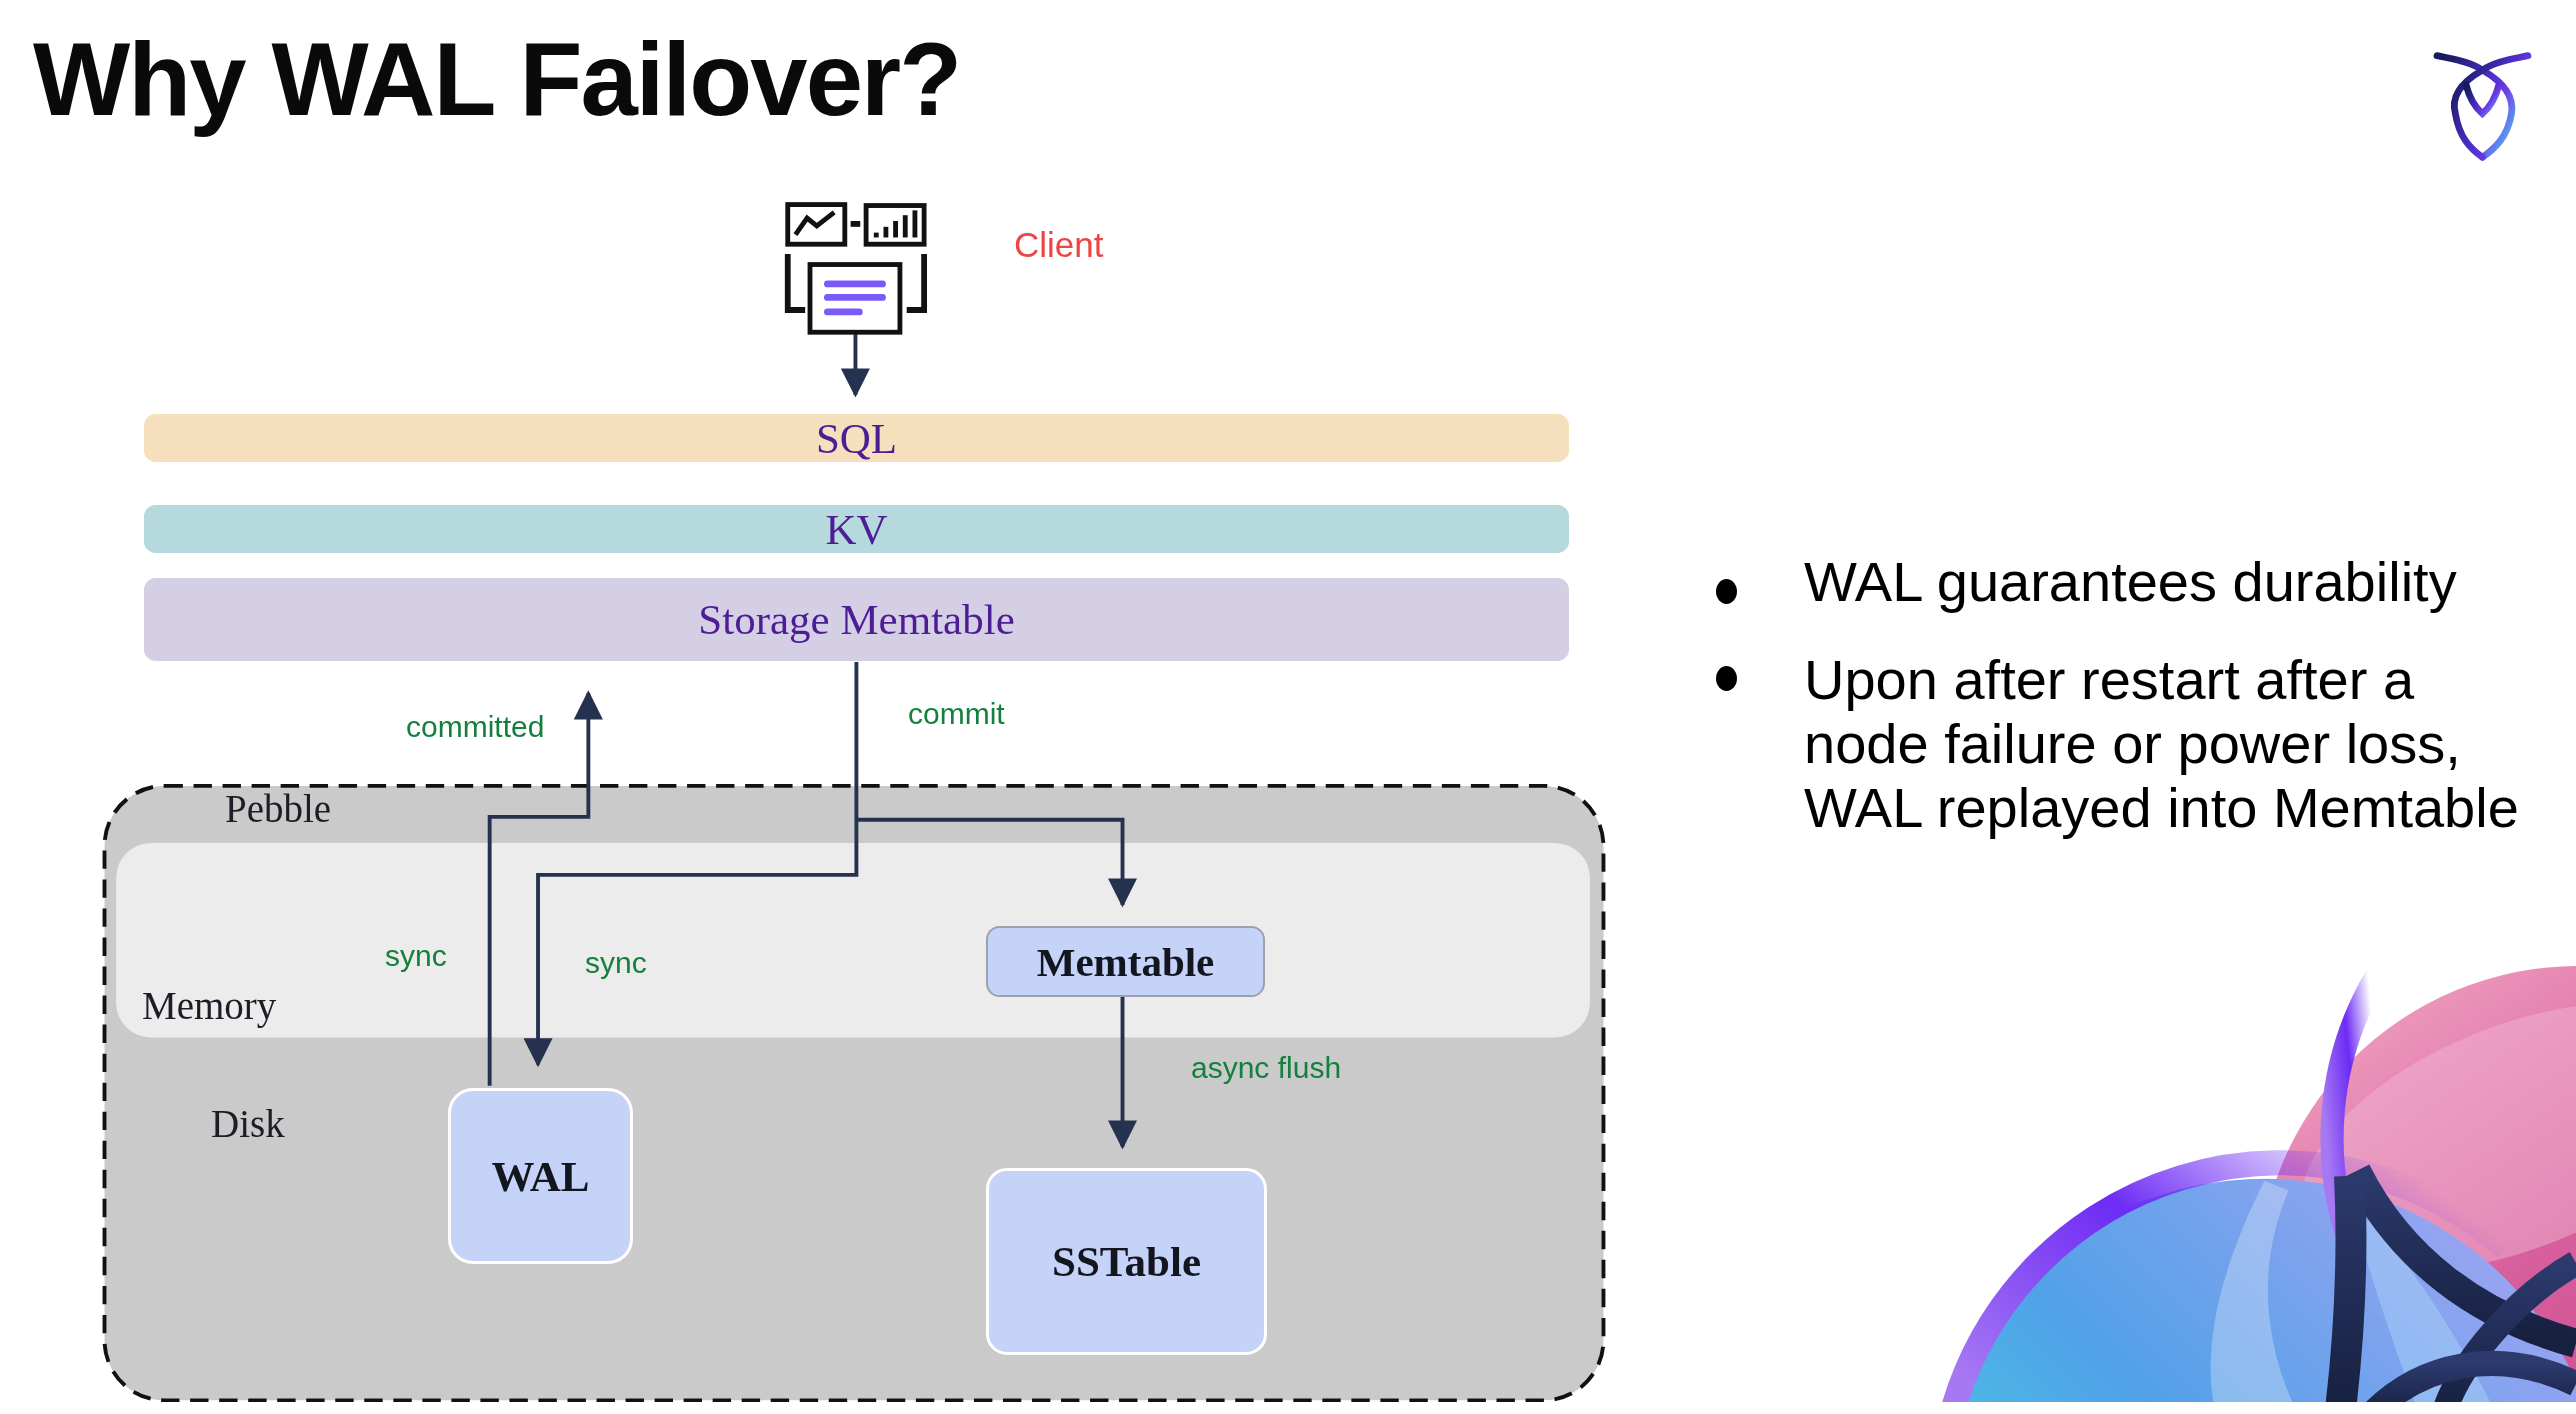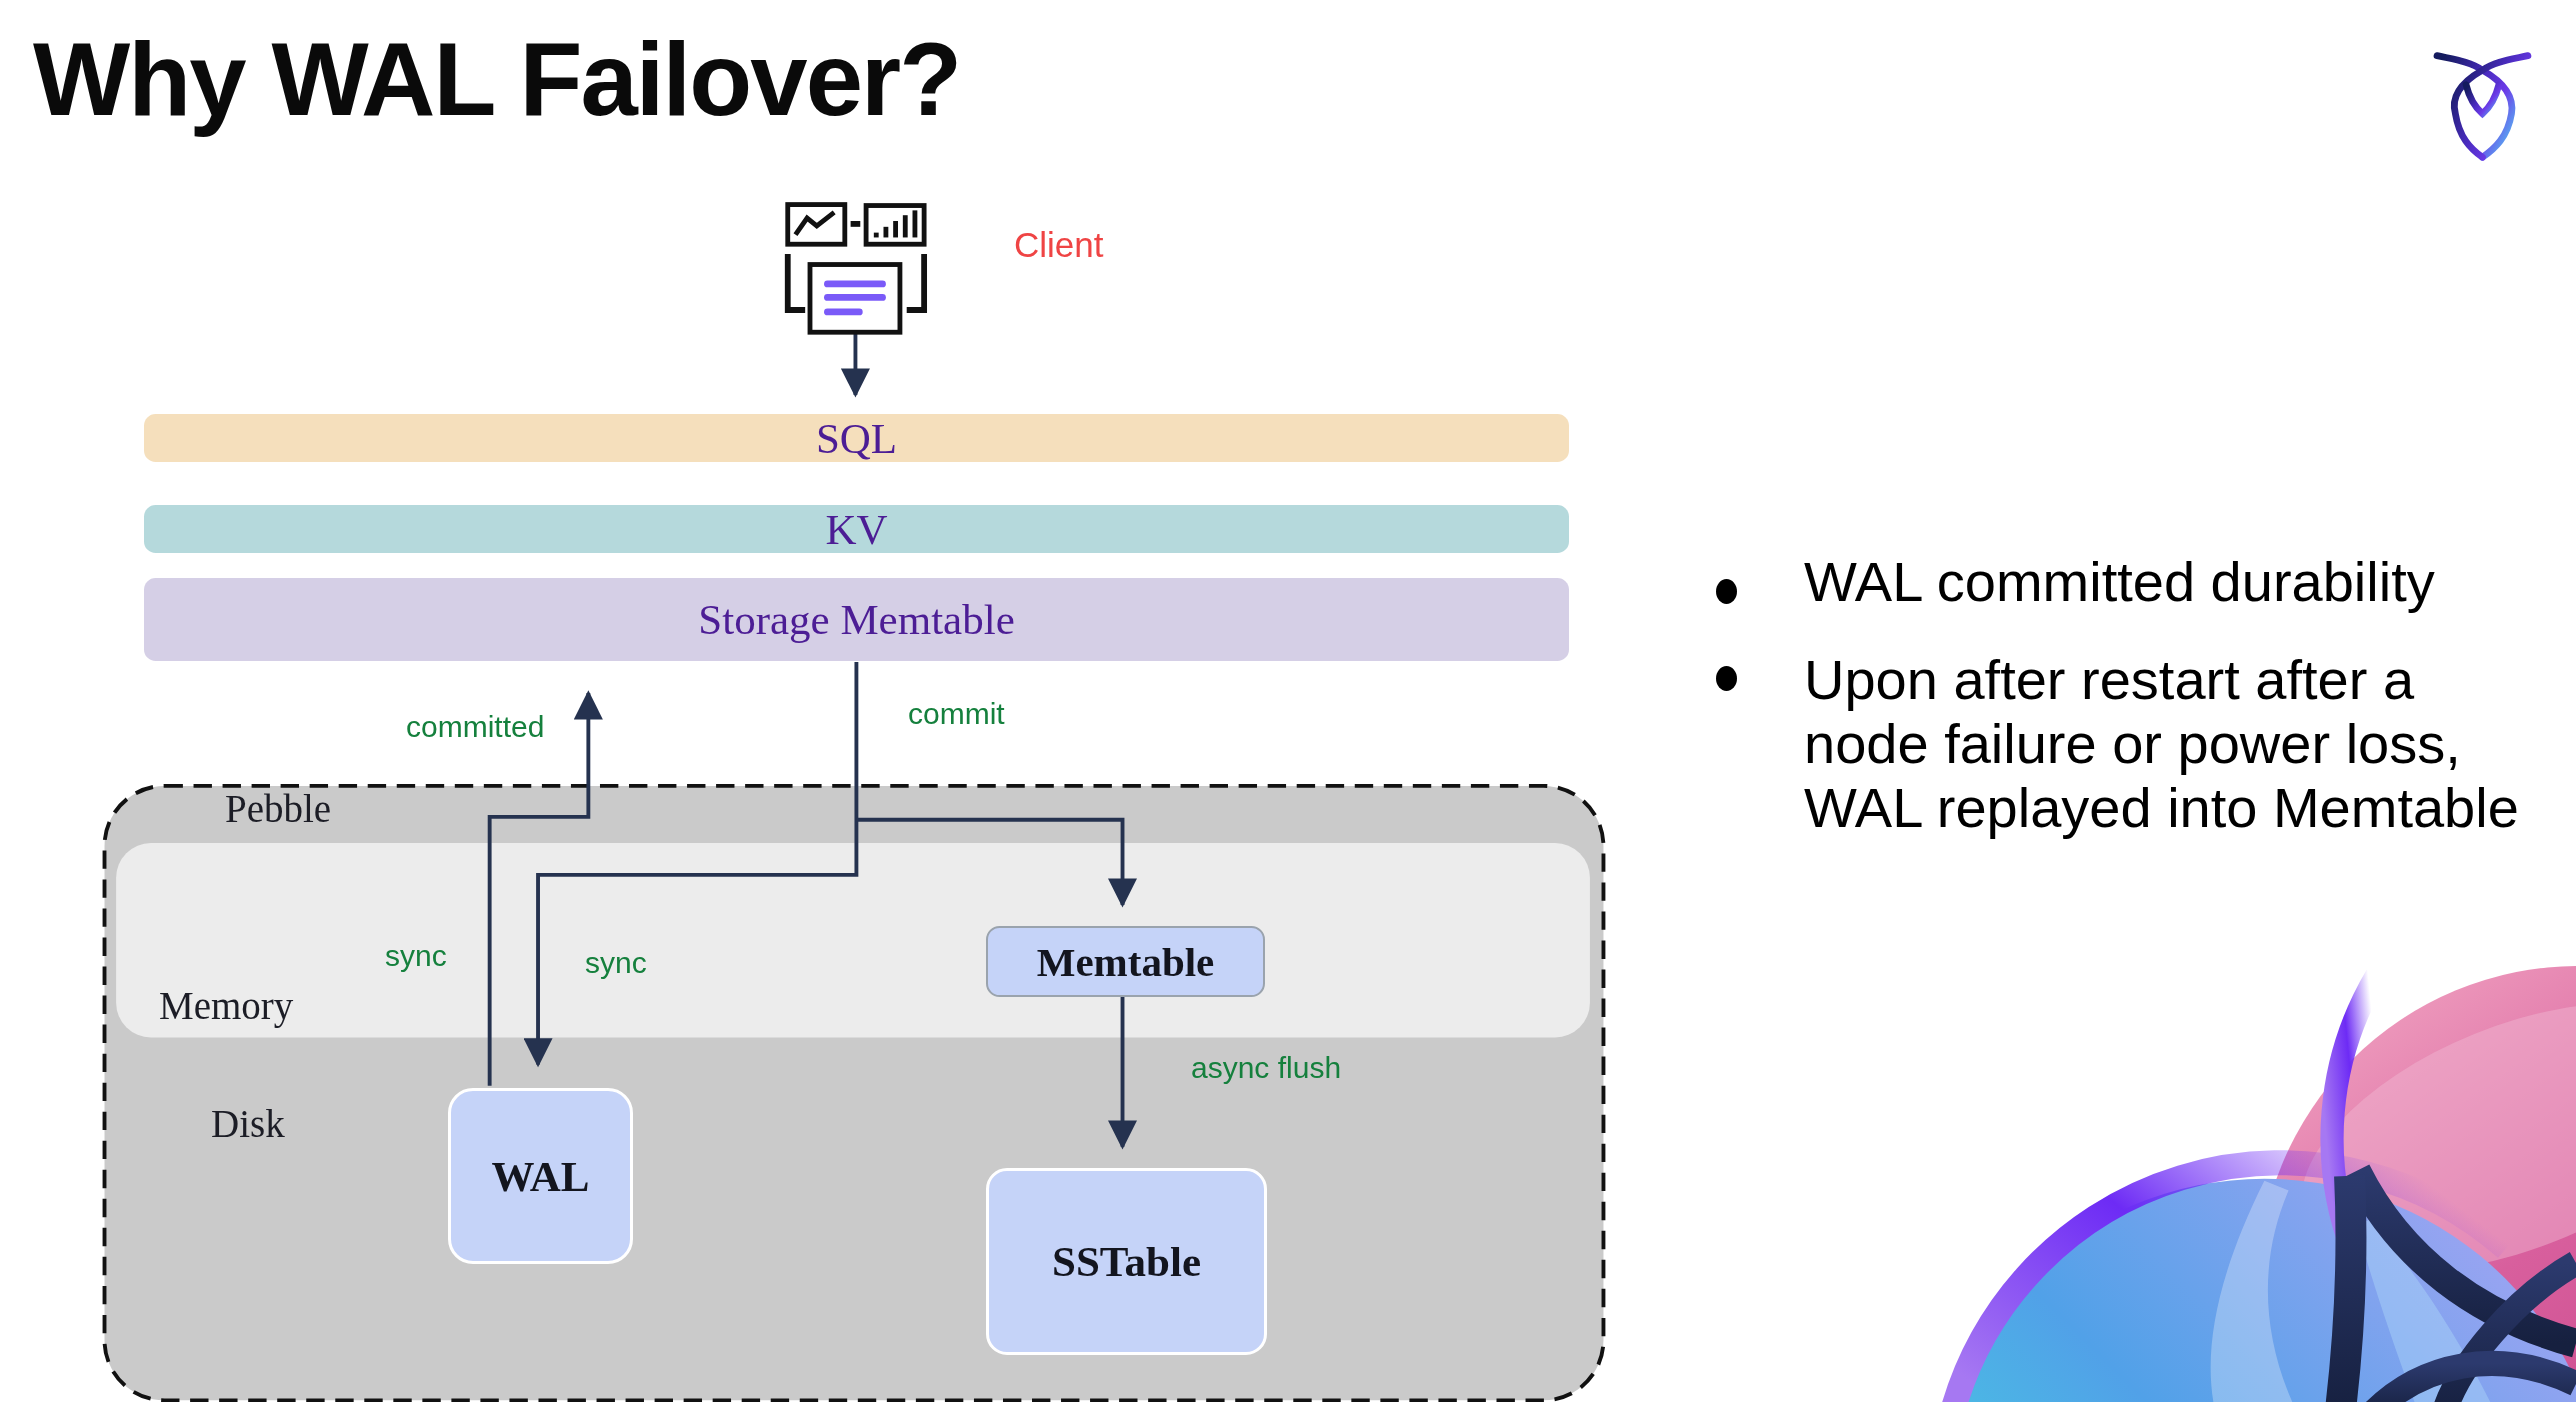--- a/index.html
+++ b/index.html
@@ -105,36 +105,36 @@
     <span>Storage Memtable</span>
   </div>
 
   <div class="abs sans-lbl" style="left:406px;top:710px;">committed</div>
   <div class="abs sans-lbl" style="left:908px;top:697px;">commit</div>
   <div class="abs sans-lbl" style="left:385px;top:939px;">sync</div>
   <div class="abs sans-lbl" style="left:585px;top:946px;">sync</div>
   <div class="abs sans-lbl" style="left:1191px;top:1051px;">async flush</div>
 
   <div class="abs serif-lbl" style="left:225px;top:786px;">Pebble</div>
-  <div class="abs serif-lbl" style="left:159px;top:983px;">Memory</div>
+  <div class="abs serif-lbl" style="left:142px;top:983px;">Memory</div>
   <div class="abs serif-lbl" style="left:211px;top:1101px;">Disk</div>
 
   <div class="abs box box-wal">
     <span>WAL</span>
   </div>
   <div class="abs box box-memtable">
     <span>Memtable</span>
   </div>
   <div class="abs box box-sstable">
     <span>SSTable</span>
   </div>
 
   <div class="abs bullet-dot" style="left:1716px;top:579px;"></div>
   <div class="abs bullet-text" style="left:1804px;top:550px;">
-    <div>WAL committed durability</div>
+    <div>WAL guarantees durability</div>
   </div>
   <div class="abs bullet-dot" style="left:1716px;top:666px;"></div>
   <div class="abs bullet-text" style="left:1804px;top:648px;">
     <div>Upon after restart after a</div>
     <div>node failure or power loss,</div>
     <div>WAL replayed into Memtable</div>
   </div>
 
   <svg class="abs" style="left:1916px;top:929px;" width="660" height="486" viewBox="0 0 682 502">
     <defs>

